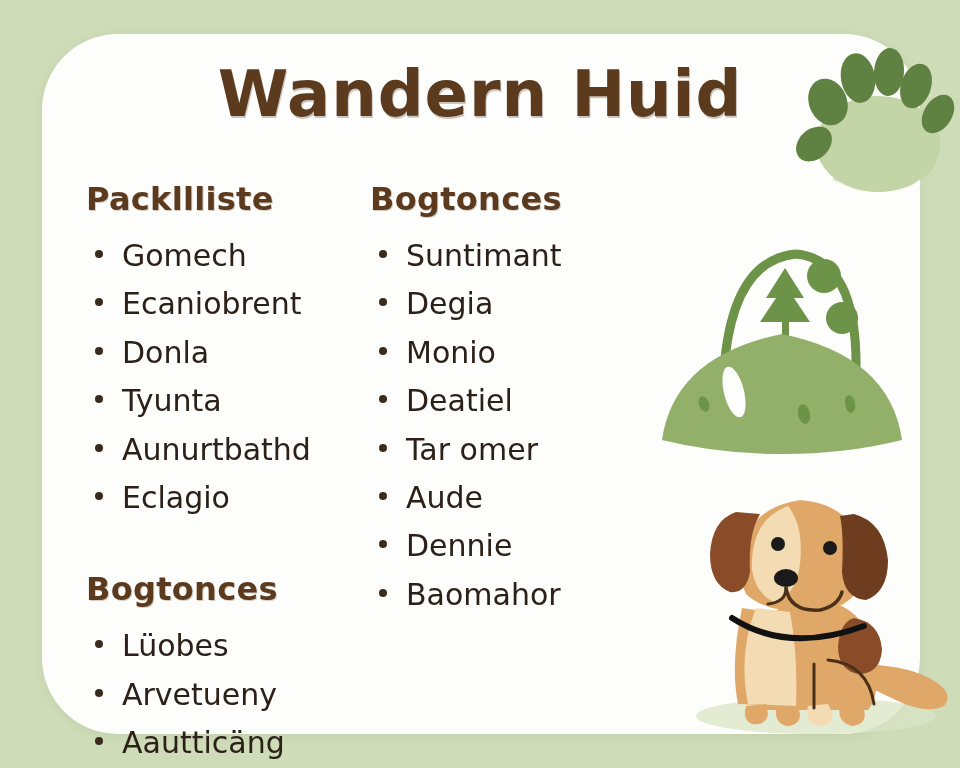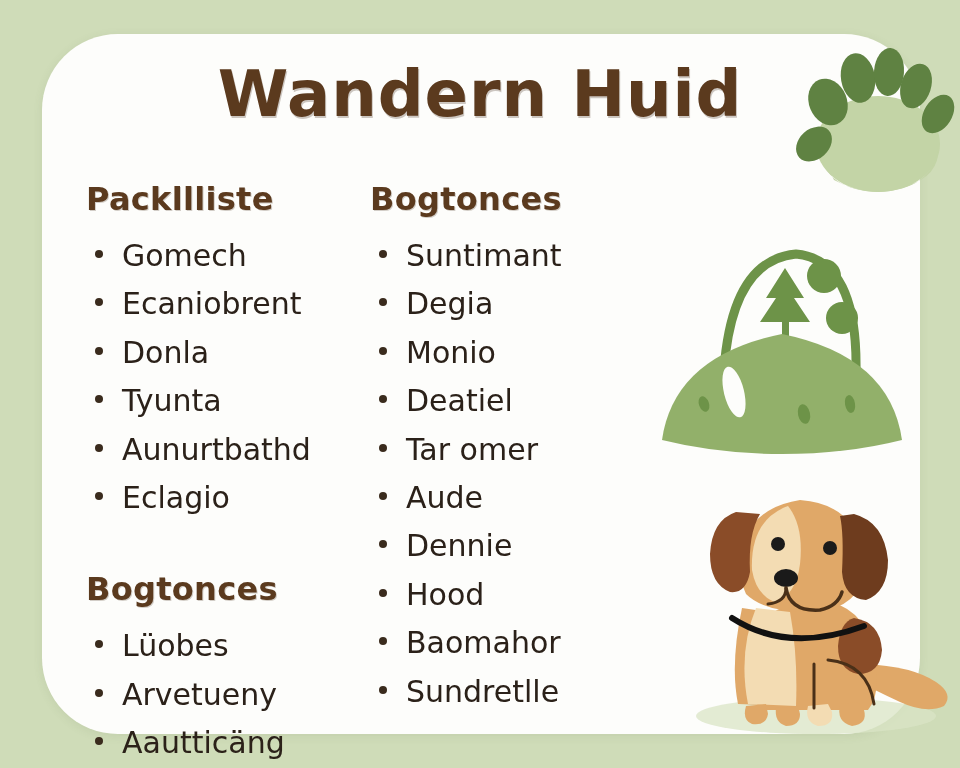--- a/index.html
+++ b/index.html
@@ -190,20 +190,18 @@
 
     <h2 class="section-heading">Bogtonces</h2>
     <ul class="items">
       <li>Suntimant</li>
       <li>Degia</li>
       <li>Monio</li>
       <li>Deatiel</li>
       <li>Tar omer</li>
       <li>Aude</li>
       <li>Dennie</li>
-      <li>Hood</li>
       <li>Baomahor</li>
-      <li>Sundretlle</li>
     </ul>
 
   </div>
 
 </div>
 
 </body></html>

